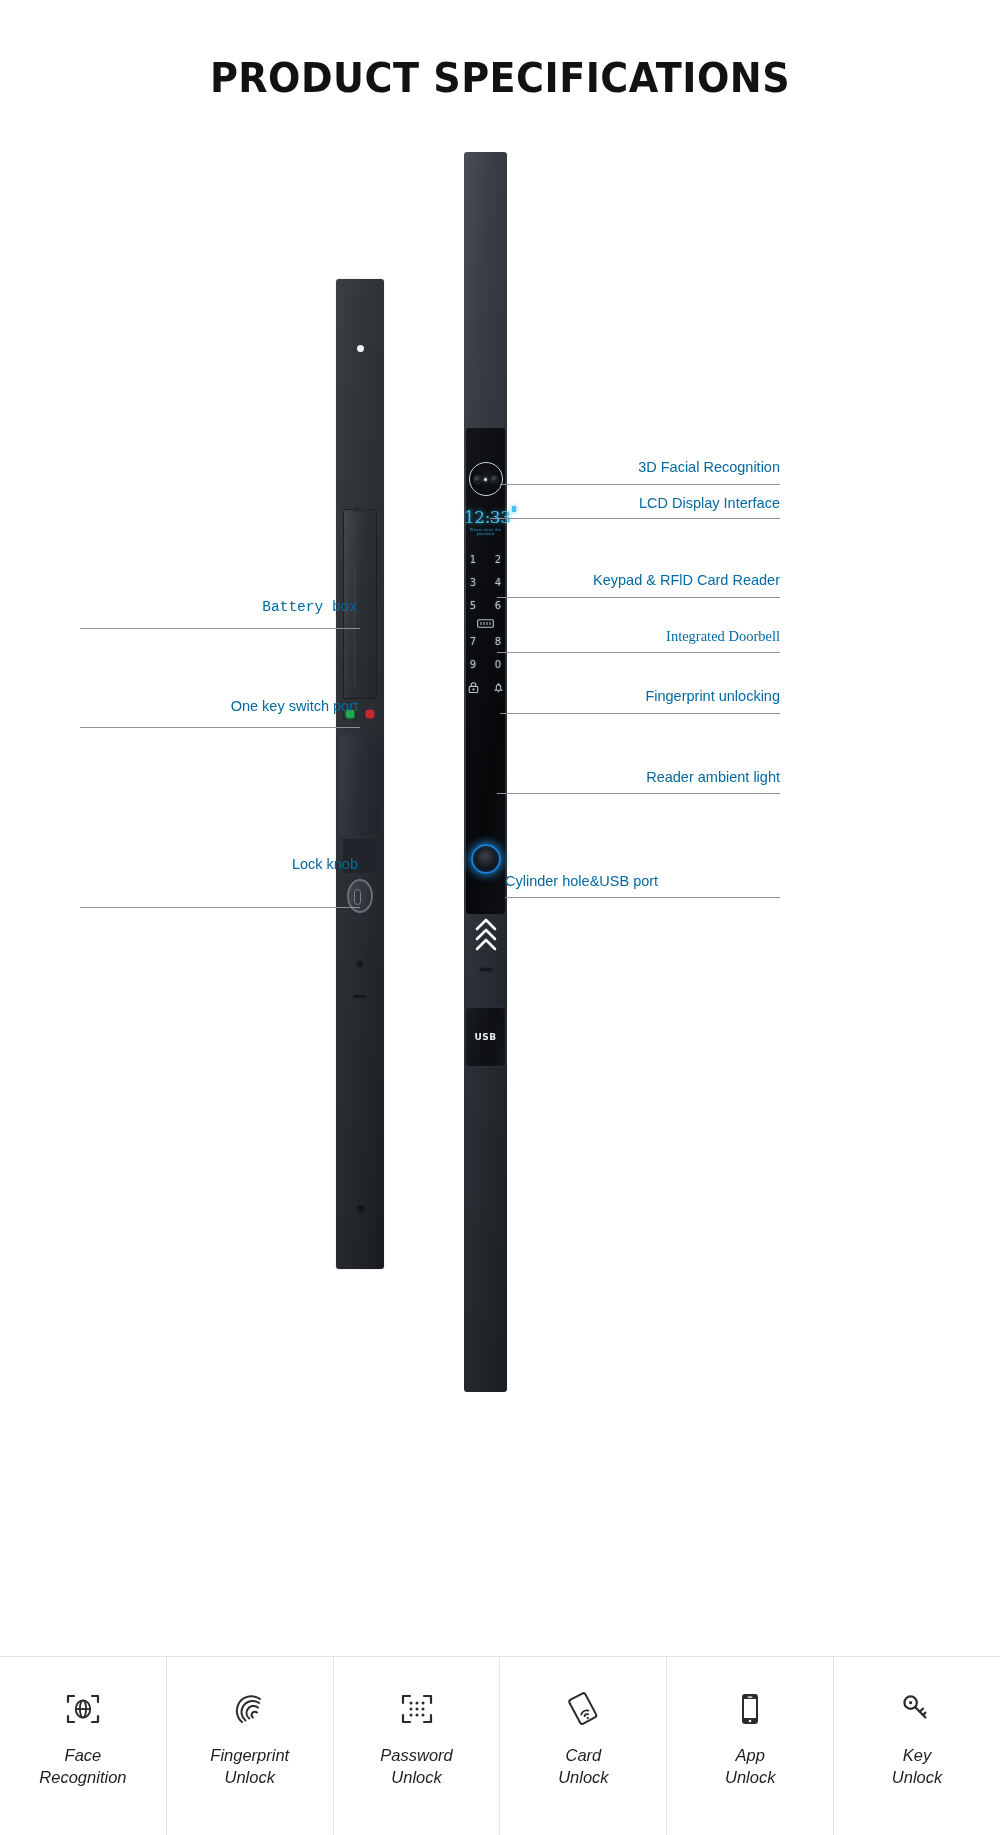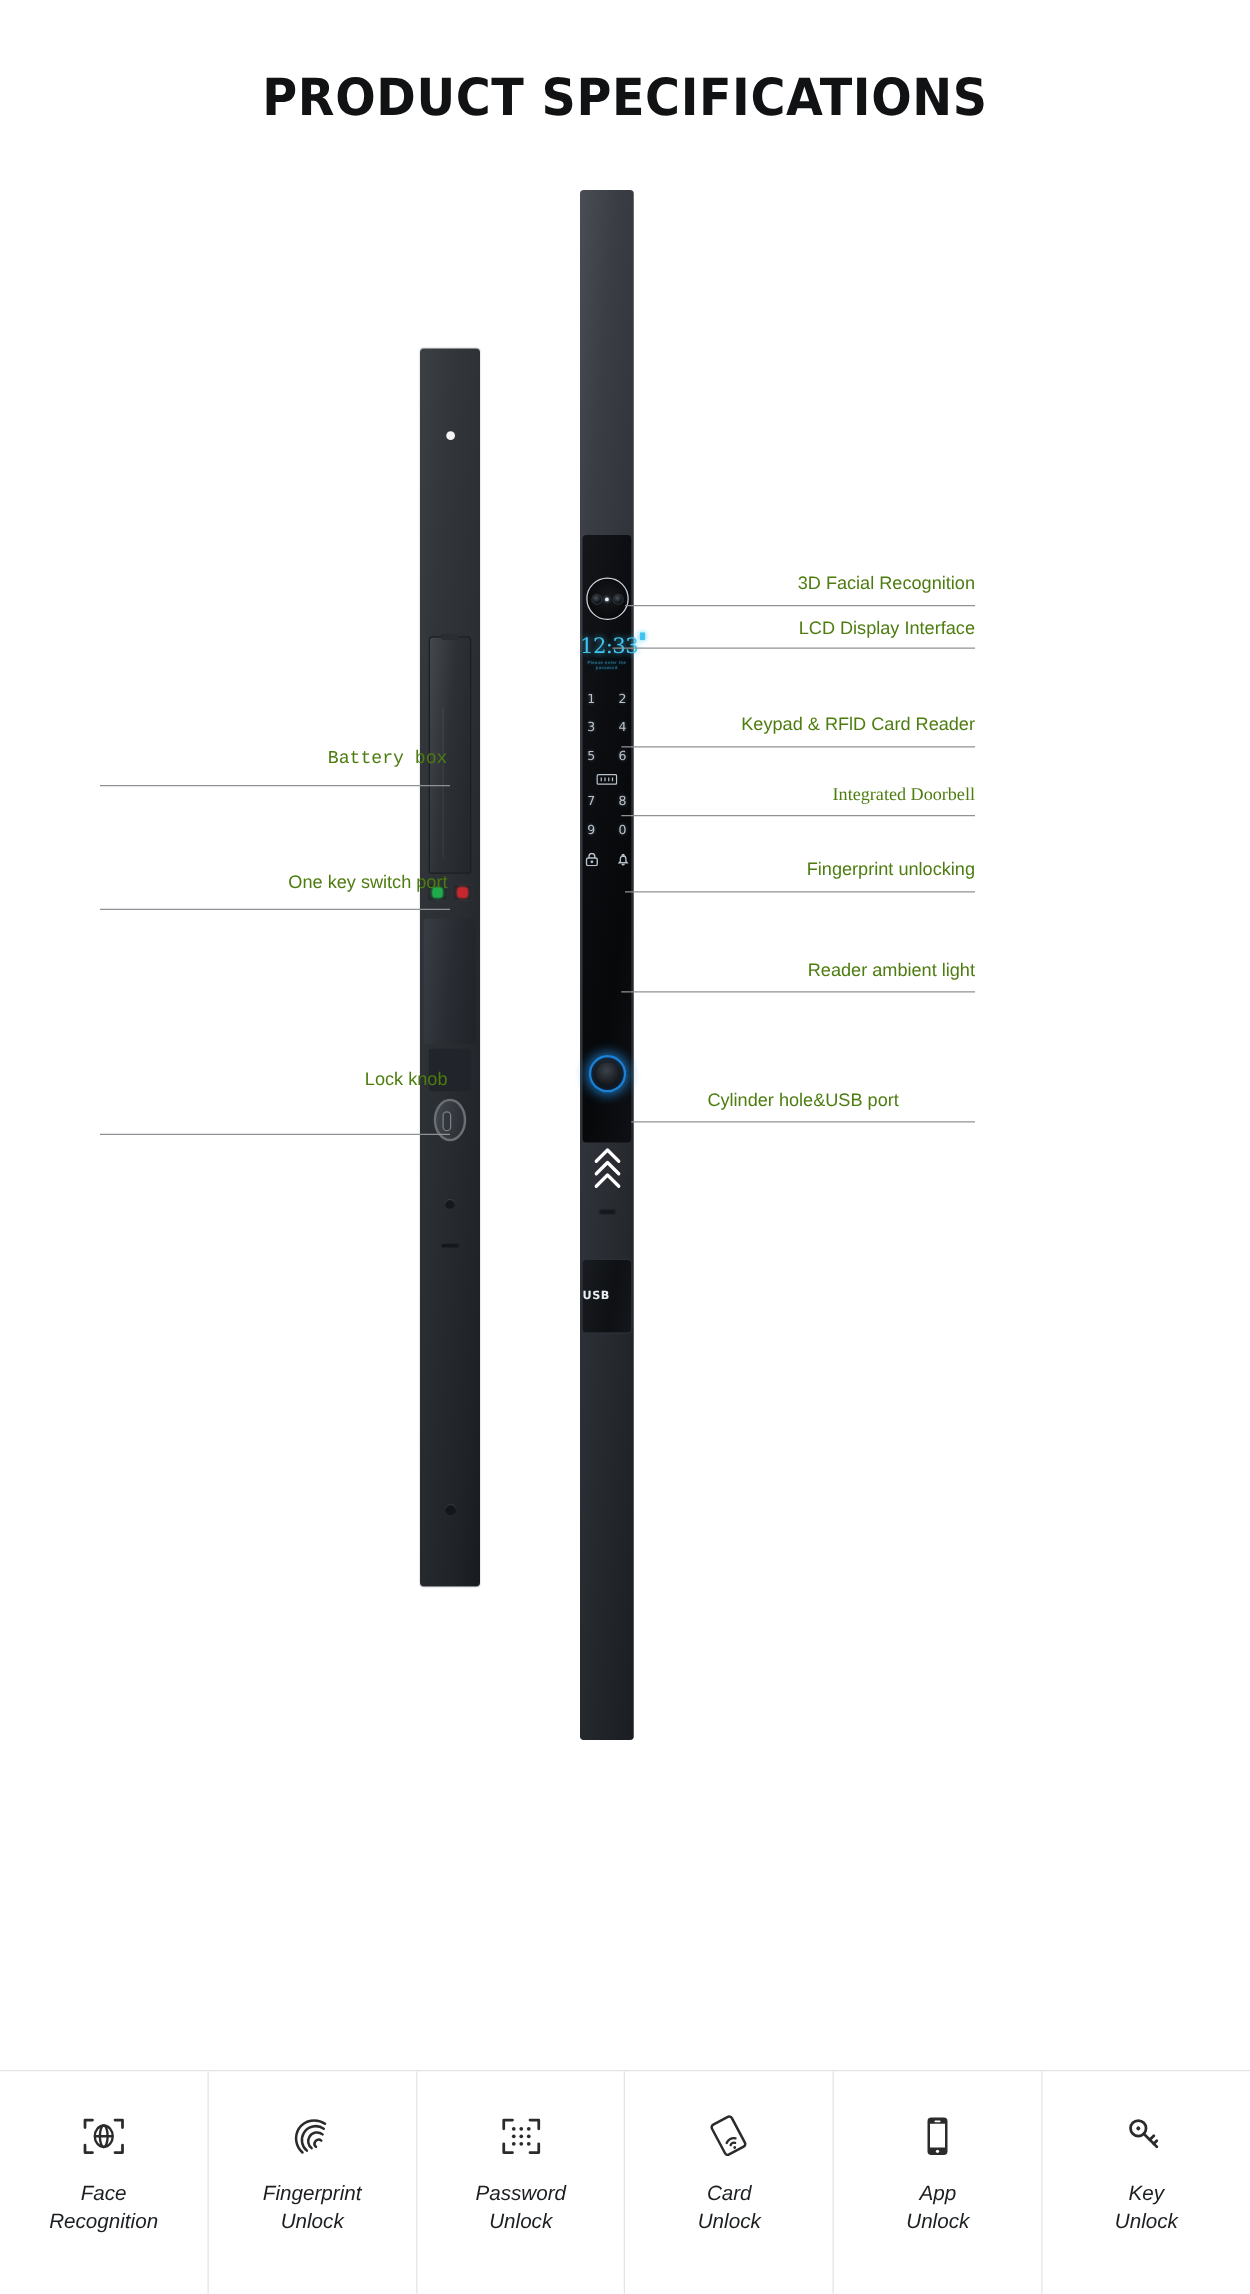--- a/index.html
+++ b/index.html
@@ -177,31 +177,31 @@
   .lr-speaker {
     position:absolute; left:50%; top:815px; margin-left:-7px;
     width:14px; height:5px; border-radius:3px;
     background:#15181c; border:1px solid #22262b;
   }
 
   .lr-usb {
     position:absolute; left:1px; top:855px; width:41px; height:60px;
     background:linear-gradient(100deg,#191c20,#0e1013 60%,#14171b);
     border:1px solid #2b3036; border-radius:4px;
-    display:flex; align-items:center; justify-content:flex-start;
+    display:flex; align-items:center; justify-content:center;
   }
   .lr-usb span {
     font-family:"DejaVu Sans", sans-serif; font-weight:bold;
     font-size:9px; color:#e9eef3; letter-spacing:.4px;
   }
 
   
   .lead { position:absolute; height:1px; background:#8e9296; }
   .lbl {
-    position:absolute; font-size:14.5px; color:#4d7c0f; white-space:nowrap;
+    position:absolute; font-size:14.5px; color:#0369a1; white-space:nowrap;
     font-family:"Liberation Sans", sans-serif;
   }
   .lbl.r { text-align:right; }
 
   
   .features {
     position:absolute; left:0; top:1656px; width:1000px; height:179px;
     border-top:1px solid #e3e3e3;
     display:flex;
   }
@@ -350,21 +350,21 @@
   <div class="lead" style="left:497px; top:652px; width:283px;"></div>
   <div class="lbl" style="left:497px; top:628px; width:283px; text-align:right;font-family:Liberation Serif, serif;">Integrated Doorbell</div>
 
   <div class="lead" style="left:500px; top:713px; width:280px;"></div>
   <div class="lbl" style="left:500px; top:688px; width:280px; text-align:right;">Fingerprint unlocking</div>
 
   <div class="lead" style="left:497px; top:793px; width:283px;"></div>
   <div class="lbl" style="left:497px; top:769px; width:283px; text-align:right;">Reader ambient light</div>
 
   <div class="lead" style="left:505px; top:897px; width:275px;"></div>
-  <div class="lbl" style="left:505px; top:873px; width:275px; text-align:center;">Cylinder hole&amp;USB port</div>
+  <div class="lbl" style="left:505px; top:873px; width:275px; text-align:left;">Cylinder hole&amp;USB port</div>
 
 </div>
 
 <div class="features">
 
   <div class="feat">
     <div class="ficon">
       <svg width="40" height="40" viewBox="0 0 40 40">
         <g fill="none" stroke="#2b2b2b" stroke-width="2.2" stroke-linecap="round" stroke-linejoin="round">
           <path d="M5 13 V7 h6"></path>

